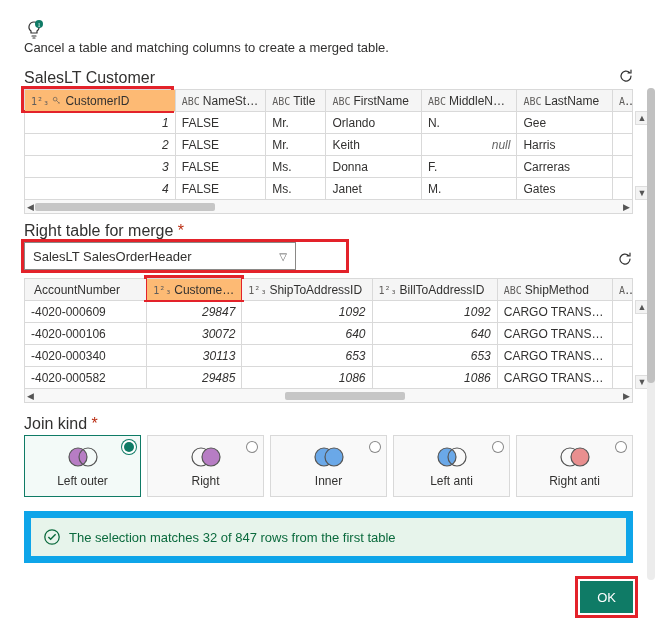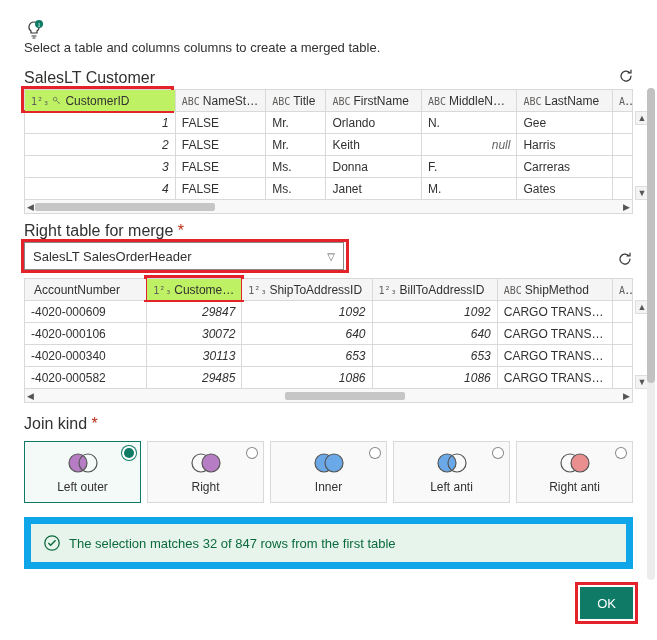--- a/index.html
+++ b/index.html
@@ -17,32 +17,32 @@
   .help-icon { display:inline-flex; width:16px; height:16px; border:1.2px solid #0067b8; border-radius:50%; color:#0067b8; font-size:10px; font-weight:600; align-items:center; justify-content:center; }
   .bulb { position:relative; width:20px; height:20px; }
   .subtitle { margin: 0 0 14px 0; color:#323130; }
   .section-label { margin: 8px 0 2px 0; font-size:16px; }
   .req::after { content:" *"; color:#ba2d12; }
   .table-wrap { position:relative; }
   .refresh-btn { position:absolute; right:-2px; top:-22px; width:18px; height:18px; display:flex; align-items:center; justify-content:center; cursor:pointer; }
   table { border-collapse: collapse; width:100%; table-layout:fixed; }
   th, td { border:1px solid #d9d9d9; padding:3px 6px; font-size:12px; white-space:nowrap; overflow:hidden; text-overflow:ellipsis; height:22px; }
   th { background:#f5f5f5; font-weight:400; text-align:left; position:relative; }
-  th.sel { background:#bef264; }
+  th.sel { background:#fdba74; }
   .col-type { color:#605e5c; font-size:10px; margin-right:3px; font-family:Consolas,monospace; }
   .num { text-align:right; font-style:italic; }
   .null { font-style:italic; color:#666; text-align:right; }
   .hl { position:absolute; border:3px solid #e3222a; pointer-events:none; }
   .hscroll { height:14px; background:#f8f8f8; border:1px solid #d9d9d9; border-top:none; position:relative; display:flex; align-items:center; justify-content:space-between; padding:0 2px; }
   .hscroll .thumb { position:absolute; height:8px; background:#c6c6c6; border-radius:2px; top:3px; }
   .tri { font-size:9px; color:#555; }
   .vscroll-arrow { position:absolute; right:-16px; width:14px; height:14px; font-size:9px; color:#555; display:flex; align-items:center; justify-content:center; background:#f3f3f3; border:1px solid #ddd; }
-  .dropdown { width:320px; height:28px; border:1px solid #8a8886; display:flex; align-items:center; justify-content:space-between; padding:0 8px; background:#fff; cursor:pointer; margin-bottom:8px; }
+  .dropdown { width:272px; height:28px; border:1px solid #8a8886; display:flex; align-items:center; justify-content:space-between; padding:0 8px; background:#fff; cursor:pointer; margin-bottom:8px; }
   .chev { font-size:10px; color:#555; }
-  .join-row { display:flex; gap:6px; margin-top:8px; }
+  .join-row { display:flex; gap:6px; margin-top:2px; }
   .join-opt { flex:1; border:1px solid #d9d9d9; padding:10px 4px 8px 4px; display:flex; flex-direction:column; align-items:center; gap:6px; cursor:pointer; position:relative; background:#f9f9f9; }
   .join-opt.sel { border:1px solid #0f7b66; background:#f3faf8; }
   .join-opt.sel::after { content:""; position:absolute; top:6px; right:6px; width:10px; height:10px; border-radius:50%; background:#0f7b66; box-shadow:0 0 0 2px #fff, 0 0 0 3px #0f7b66; }
   .join-opt:not(.sel)::after { content:""; position:absolute; top:6px; right:6px; width:10px; height:10px; border-radius:50%; background:#fff; box-shadow:0 0 0 1px #888; }
   .venn { width:34px; height:22px; }
   .join-label { font-size:12px; }
   .status { margin-top:14px; background:#e7f4eb; border:7px solid #0ea5e9; padding:10px 12px; display:flex; align-items:center; gap:8px; color:#0b6a3d; font-size:13px; }
   .check-ic { width:18px; height:18px; }
   .footer { display:flex; justify-content:flex-end; gap:10px; margin-top:18px; }
   .btn { height:32px; padding:0 16px; font-size:13px; border:1px solid #8a8886; background:#fff; cursor:pointer; }
@@ -56,21 +56,21 @@
 <div class="header-row">
   <span class="bulb">
     <svg viewBox="0 0 20 20" width="20" height="20">
         <path d="M10 2a5 5 0 0 0-3 9v2h6v-2a5 5 0 0 0-3-9z" fill="none" stroke="#333" stroke-width="1.2"></path>
         <path d="M8 16h4m-3 2h2" stroke="#333" stroke-width="1.2" stroke-linecap="round"></path>
         <circle cx="15" cy="4" r="4" fill="#0f7b66"></circle>
         <text x="15" y="6.5" font-size="6" fill="#fff" text-anchor="middle" font-family="Segoe UI">1</text>
       </svg>
   </span>
 </div>
-<p class="subtitle">Select a table and columns columns to create a merged table.</p>
+<p class="subtitle">Cancel a table and matching columns to create a merged table.</p>
 
 <div class="section-label">SalesLT Customer</div>
 <div class="table-wrap" style="position:relative;">
   <span class="refresh-btn">
     <svg viewBox="0 0 16 16" width="16" height="16">
         <path d="M13 8a5 5 0 1 1-1.5-3.5M13 2v3h-3" fill="none" stroke="#333" stroke-width="1.2" stroke-linecap="round"></path>
       </svg>
   </span>
   <div class="hl" style="left:-3px; top:-3px; width:153px; height:27px;"></div>
   <table>

